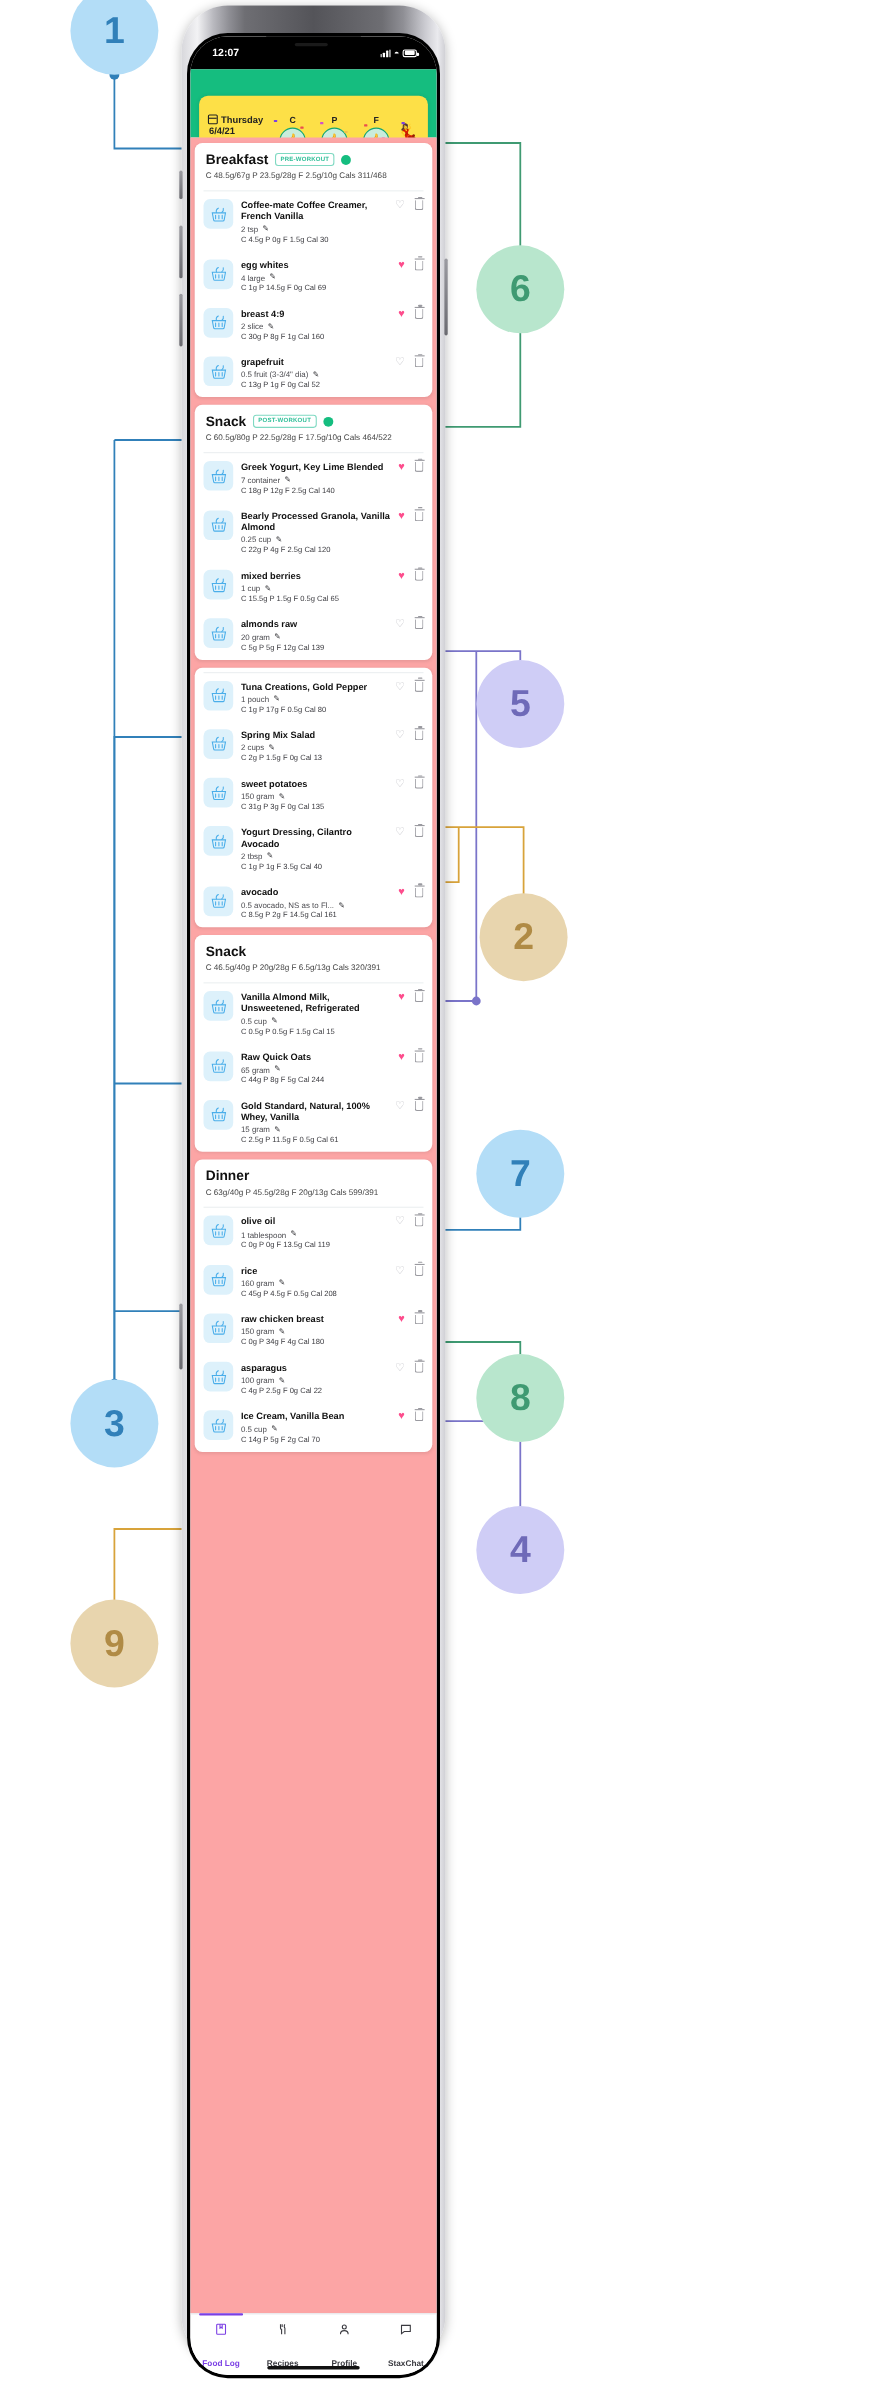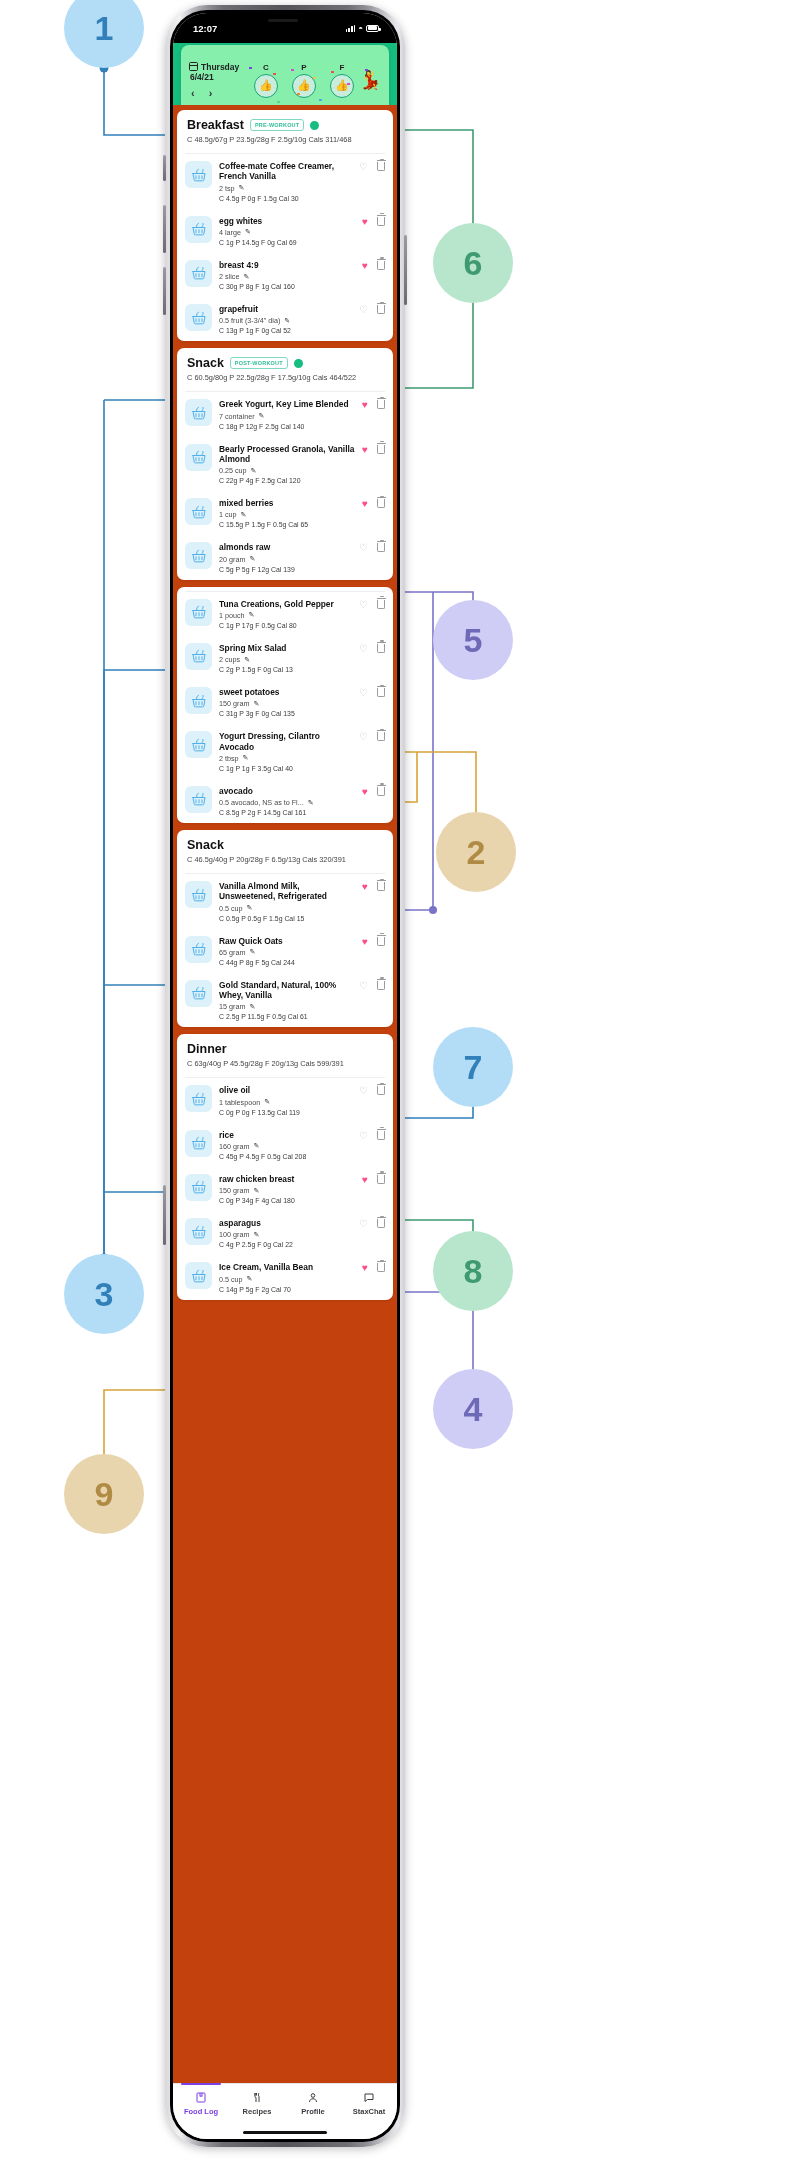--- a/index.html
+++ b/index.html
@@ -29,20 +29,21 @@
     border-radius:42px;
     background:linear-gradient(90deg,#d8d8dc 0%, #f2f2f4 6%, #b9b9bf 12%, #8f8f95 18%, #6e6e73 24%, #545459 50%, #6e6e73 76%, #8f8f95 84%, #c9c9cf 92%, #eaeaee 97%, #cfcfd4 100%);
     padding:5px;
     box-shadow:0 2px 10px rgba(0,0,0,.25);
   }
   .phone-inner {
     width:100%; height:100%;
     background:#000; border-radius:37px;
     padding:3px;
     position:relative;
+    margin-top:20px;
   }
   .screen {
     width:100%; height:100%;
     background:#f4f4f6;
     border-radius:34px;
     overflow:hidden;
     position:relative;
   }
   
   .side-btn { position:absolute; background:linear-gradient(180deg,#9b9ba1,#6a6a70); border-radius:2px; }
@@ -74,22 +75,22 @@
   .bars i:nth-child(1){height:2.5px} .bars i:nth-child(2){height:4px}
   .bars i:nth-child(3){height:5.5px} .bars i:nth-child(4){height:7px}
   .wifi { font-size:8px; }
   .batt { border:1px solid #fff; border-radius:2px; width:13px; height:7px; position:relative; display:flex; align-items:center;}
   .batt:after{content:"";position:absolute;right:-2.5px;top:2px;width:1.5px;height:3px;background:#fff;border-radius:0 1px 1px 0;}
   .batt b{display:block;height:4px;background:#fff;border-radius:1px;margin-left:1px;width:9px;}
 
   
   .green-head { background:#15bd7f; height:62px; position:relative; }
   .datecard {
-    position:absolute; left:8px; right:8px; top:2px;
-    background:#86efac; border-radius:8px; height:70px;
+    position:absolute; left:8px; right:8px; top:24px;
+    background:#fde047; border-radius:8px; height:70px;
     box-shadow:0 1px 4px rgba(0,0,0,.12);
     display:flex; align-items:center; padding:0 8px;
     overflow:hidden;
   }
   .dateblk { width:58px; }
   .dateline { display:flex; align-items:center; gap:3px; font-size:8.5px; font-weight:bold; color:#222;}
   .cal-ico { width:9px;height:9px;border:1.3px solid #222;border-radius:1.5px;position:relative;display:inline-block;}
   .cal-ico:before{content:"";position:absolute;left:0;right:0;top:1.5px;height:1.3px;background:#222;}
   .datenum { font-size:8.5px; font-weight:bold; color:#222; padding-left:1px;}
   .arrows { display:flex; gap:14px; margin-top:5px; padding-left:2px; font-size:11px; color:#333; font-weight:bold;}
@@ -99,21 +100,21 @@
   .thumb {
     width:24px;height:24px;border-radius:50%;
     border:1.6px solid #15a672; background:#c9ecdc;
     display:flex;align-items:center;justify-content:center;
     font-size:11px; color:#0e8f60;
   }
   .figure { width:20px; display:flex;align-items:center;justify-content:center; font-size:18px; color:#9b59d0;}
   .confetti { position:absolute; width:2.5px; height:2.5px; border-radius:.5px;}
 
   
-  .scroll { position:absolute; left:0; right:0; top:92px; bottom:56px; background:#c2410c; overflow:hidden; }
+  .scroll { position:absolute; left:0; right:0; top:92px; bottom:56px; background:#fca5a5; overflow:hidden; }
   .meal-card { background:#fff; border-radius:7px; margin:5px 4px 7px 4px; box-shadow:0 1px 3px rgba(0,0,0,.08); overflow:hidden;}
   .meal-head { padding:8px 10px 5px 10px; }
   .meal-title-row { display:flex; align-items:center; gap:6px;}
   .meal-name { font-size:12.5px; font-weight:bold; color:#111; }
   .tag {
     font-size:5.5px; font-weight:bold; letter-spacing:.2px;
     color:#2fbf98; border:1px solid #7fd9c2; border-radius:3px;
     padding:2px 4px; white-space:nowrap;
   }
   .tag-dot{ width:9px;height:9px;border-radius:50%;background:#15bd7f;}
@@ -144,21 +145,21 @@
     background:#7b3fe4; color:#fff;
     display:flex;align-items:center;justify-content:center;
     font-size:14px; box-shadow:0 2px 6px rgba(0,0,0,.3);
   }
   
   .botnav {
     position:absolute;left:0;right:0;bottom:0;height:56px;
     background:#fff; border-top:1px solid #e6e6ea;
     display:flex; align-items:flex-start; padding-top:7px;
   }
-  .navitem { flex:1; display:flex; flex-direction:column; align-items:center; gap:3px; position:relative;}
+  .navitem { flex:1; display:flex; flex-direction:column; align-items:center; gap:20px; position:relative;}
   .navitem .nlabel { font-size:7.5px; font-weight:bold; color:#3a3a40; }
   .navitem.active .nlabel { color:#7b3fe4; }
   .navitem.active:before{
     content:"";position:absolute;top:-8px;left:8px;right:8px;height:2px;background:#7b3fe4;border-radius:1px;
   }
   .nic { height:13px; display:flex; align-items:center; justify-content:center; font-size:12px; color:#3a3a40;}
   .navitem.active .nic { color:#7b3fe4; }
   .homebar { position:absolute; bottom:5px; left:50%; transform:translateX(-50%); width:84px;height:3.5px;background:#111;border-radius:3px;}
 </style>
 </head>

